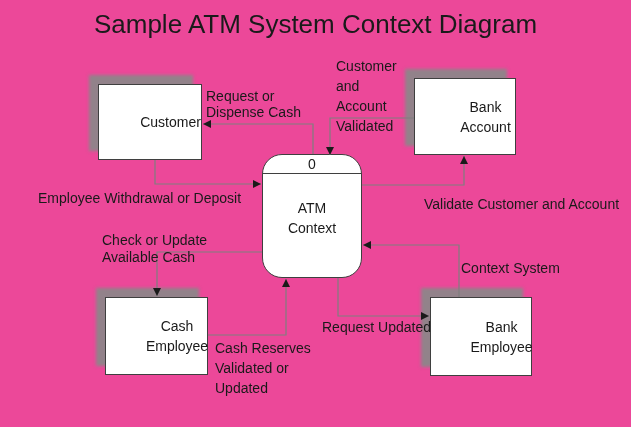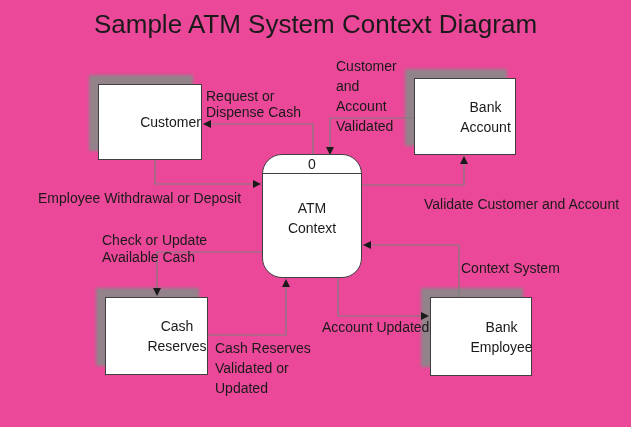--- a/index.html
+++ b/index.html
@@ -120,21 +120,21 @@
 
   <div class="entity entity-customer">
     <span>Customer</span>
   </div>
   <div class="entity entity-bank-account">
     <span>Bank
 Account</span>
   </div>
   <div class="entity entity-cash-reserves">
     <span>Cash
-Reserves</span>
+Employee</span>
   </div>
   <div class="entity entity-bank-employee">
     <span>Bank
 Employee</span>
   </div>
 
   <div class="process">
     <div class="process-header">0</div>
     <div class="process-body">ATM
 Context</div>
@@ -146,16 +146,16 @@
   <div class="flow-label fl-validate-customer">Validate Customer and Account</div>
   <div class="flow-label fl-account-validated">Customer
 and
 Account
 Validated</div>
   <div class="flow-label fl-check-update">Check or Update
 Available Cash</div>
   <div class="flow-label fl-reserves-validated">Cash Reserves
 Validated or
 Updated</div>
-  <div class="flow-label fl-system-updated">Account Updated</div>
+  <div class="flow-label fl-system-updated">Request Updated</div>
   <div class="flow-label fl-maintain-system">Context System</div>
 
 </div>
 
 </body></html>

